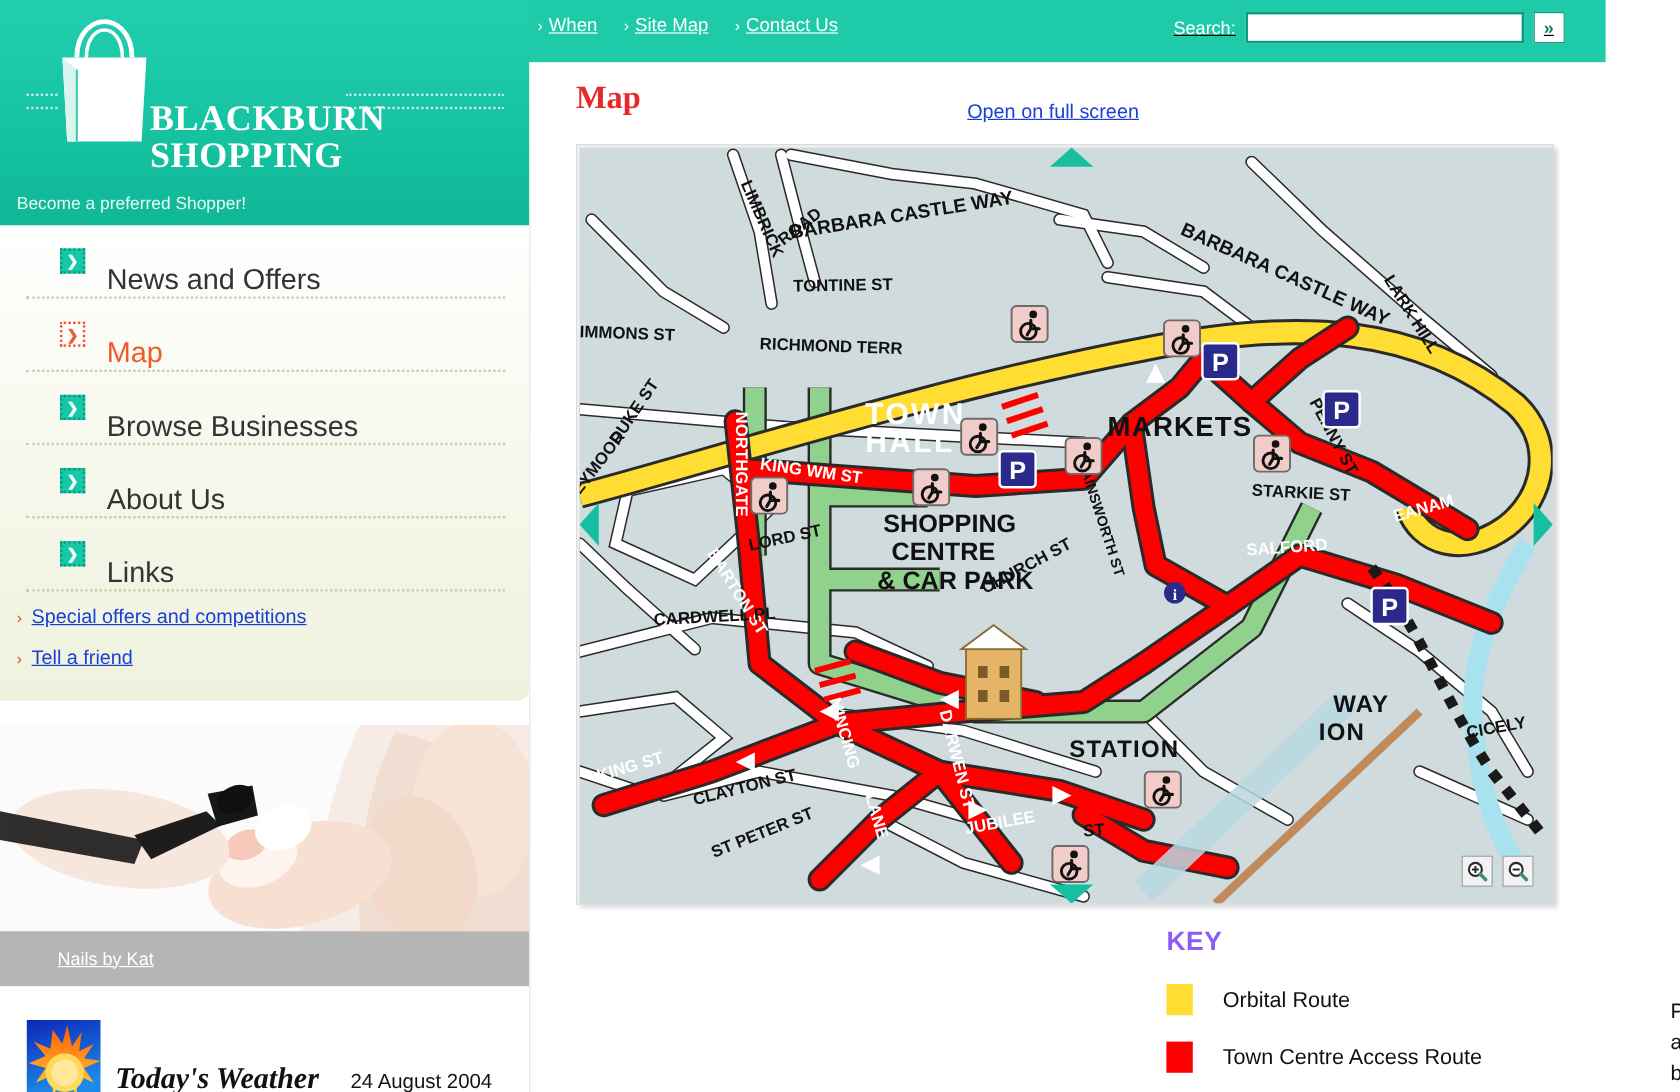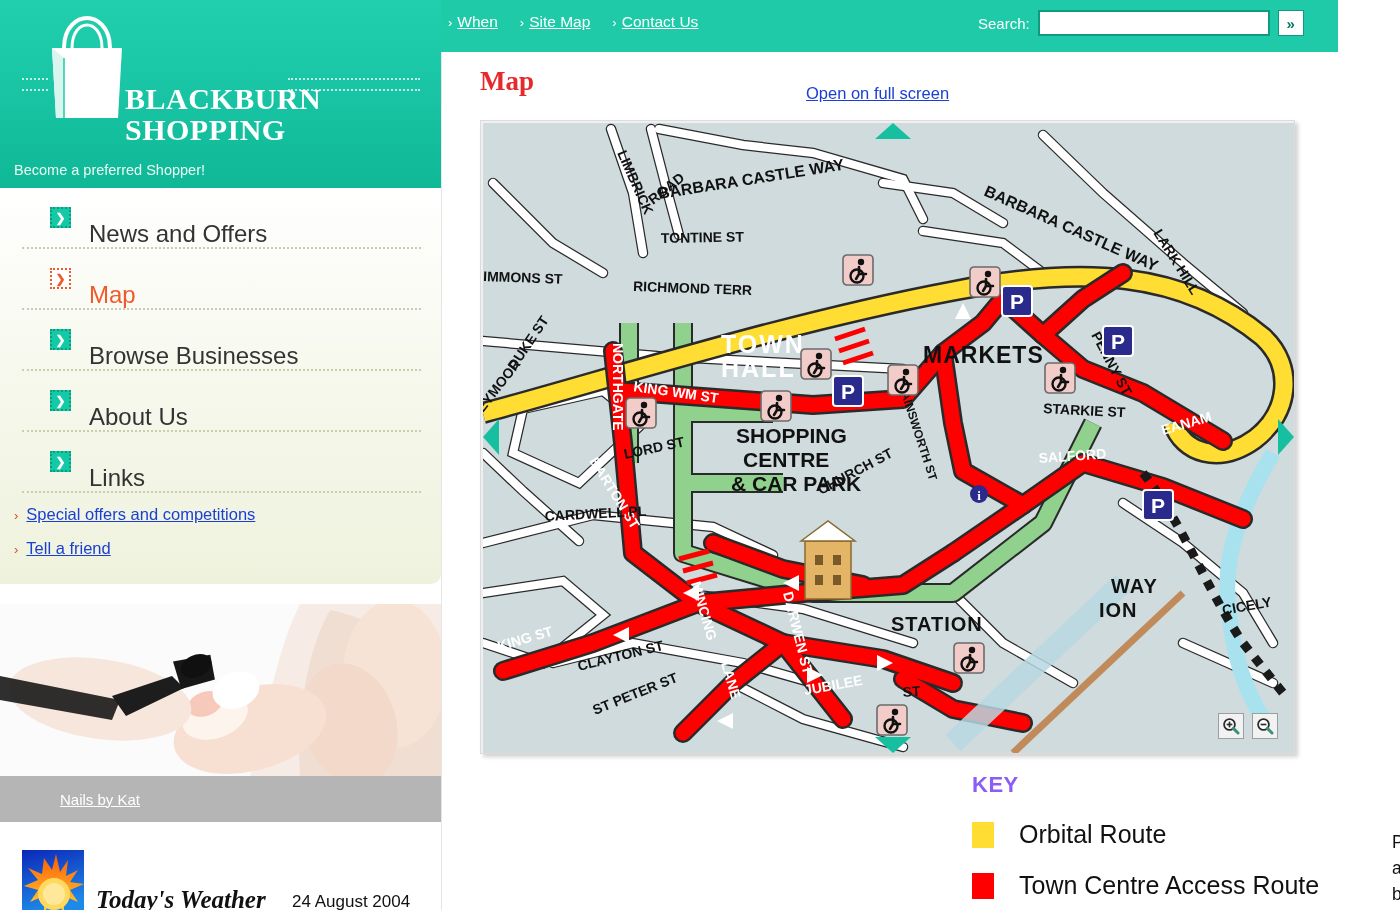--- a/index.html
+++ b/index.html
@@ -18,21 +18,21 @@
     position: absolute; left: 0; top: 0; width: 1338px; height: 52px;
     background: #1ecaa8;
   }
   .topnav { position: absolute; left: 448px; top: 13px; display: flex; gap: 22px; align-items: center; }
   .topnav-item { display: flex; align-items: baseline; gap: 5px; }
   .chev { color: #ffffff; font-size: 13px; line-height: 1; }
   .topnav-link {
     color: #ffffff; font-size: 15.5px; text-decoration: underline;
     cursor: pointer; white-space: nowrap;
   }
-  .search-wrap { position: absolute; left: 978px; top: 10px; display: flex; align-items: center; gap: 8px; }
+  .search-wrap { position: absolute; left: 978px; top: 10px; display: flex; align-items: center; gap: 8px; text-decoration: underline; }
   .search-label { color: #ffffff; font-size: 15px; }
   .search-input {
     width: 232px; height: 26px; border: 2px solid #0f9b80; background: #ffffff;
     font-family: "Liberation Sans", sans-serif; font-size: 13px; padding: 0 4px;
     outline: none;
   }
   .search-go {
     width: 26px; height: 26px; background: #ffffff; border: 1px solid #0f9b80;
     display: flex; align-items: center; justify-content: center;
     color: #0c7a64; font-size: 15px; font-weight: bold; cursor: pointer;
@@ -83,21 +83,21 @@
   .sub-row { display: flex; align-items: baseline; gap: 8px; padding-left: 14px; height: 34px; }
   .sub-chev { color: #e04a1e; font-size: 13px; }
   .sub-link { color: #1a3fd4; font-size: 16.5px; text-decoration: underline; cursor: pointer; }
 
   
   .ad-panel { position: absolute; left: 0; top: 604px; width: 441px; height: 218px; overflow: hidden; }
   .ad-photo { position: absolute; left: 0; top: 0; width: 441px; height: 172px; overflow: hidden;
     background: linear-gradient(160deg,#f2f2f2 0%,#ffffff 30%,#f7f3f1 60%,#ffffff 100%); }
   .ad-caption {
     position: absolute; left: 0; top: 172px; width: 441px; height: 46px; background: #b5b5b5;
-    display: flex; align-items: center; padding-left: 60px;
+    display: flex; align-items: center; padding-left: 48px;
   }
   .ad-caption a { color: #ffffff; font-size: 15px; text-decoration: underline; cursor: pointer; }
 
   
   .weather { position: absolute; left: 0; top: 840px; width: 441px; height: 70px; padding-left: 41px; }
   .weather-icon { position: absolute; left: 22px; top: 10px; width: 62px; height: 62px; overflow: hidden; }
   .weather-title {
     position: absolute; left: 96px; top: 46px;
     font-family: "Liberation Serif", serif; font-style: italic; font-weight: bold;
     font-size: 25px; color: #111111; white-space: nowrap;
@@ -154,21 +154,21 @@
   .zoombtn {
     width: 26px; height: 26px; background: #f2f2f2; border: 1px solid #9aa0a0;
     display: flex; align-items: center; justify-content: center; cursor: pointer;
   }
 
   
   .keybox { position: absolute; left: 530px; top: 720px; }
   .key-title { font-size: 22px; font-weight: bold; color: #8b5cf6; letter-spacing: 0.5px; }
   .key-row { display: flex; align-items: center; margin-top: 22px; }
   .key-swatch { width: 22px; height: 26px; margin-right: 25px; flex: 0 0 22px; }
-  .key-label { font-size: 25px; color: #111111; white-space: nowrap; }
+  .key-label { font-size: 18px; color: #111111; white-space: nowrap; }
 
   .instructions {
     position: absolute; left: 950px; top: 778px; width: 320px;
     font-size: 17.5px; line-height: 1.48; color: #111111;
   }
 </style>
 </head>
 <body>
 
 <div id="page">

